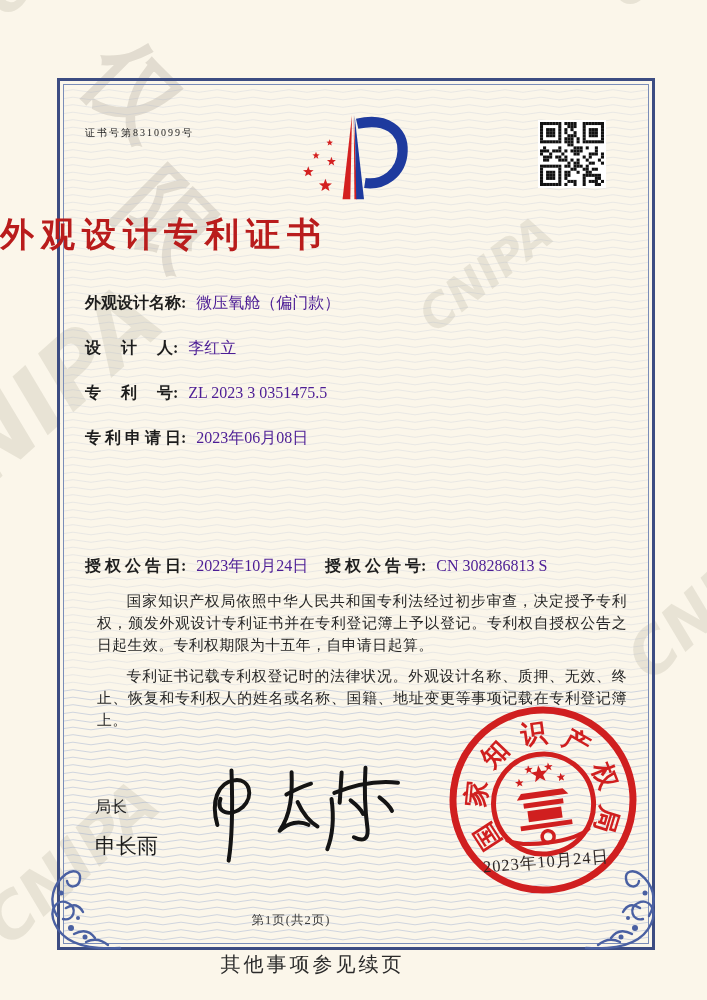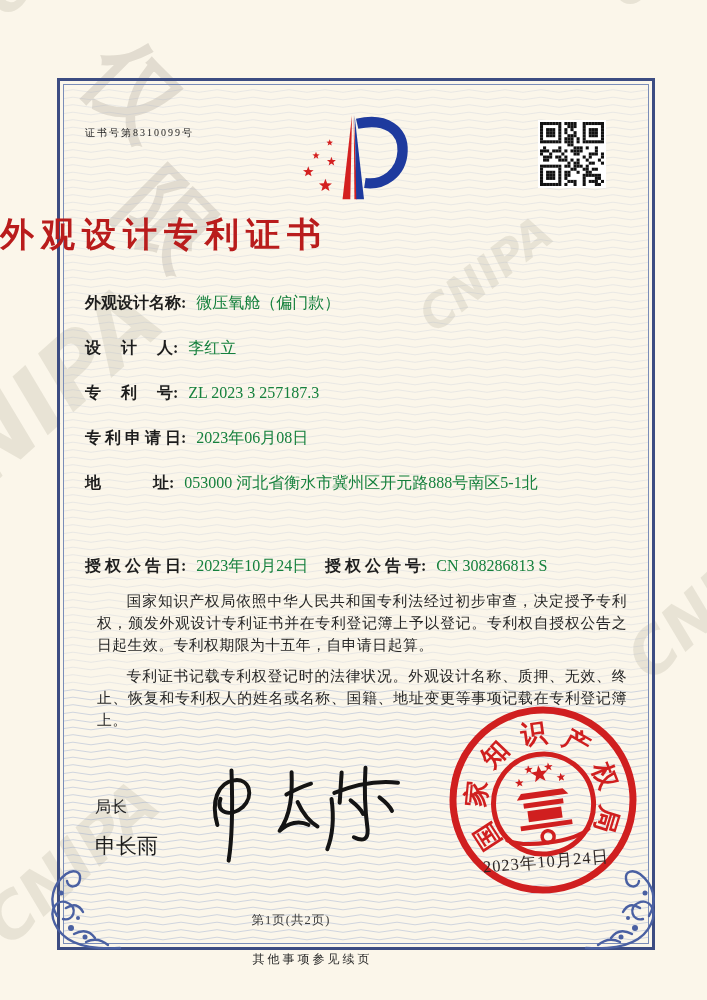--- a/index.html
+++ b/index.html
@@ -18,34 +18,34 @@
   
   .abs{position:absolute;z-index:3;}
   .cert-no{left:85px;top:126px;font-size:10px;letter-spacing:2px;color:#222;}
   .logo{left:292px;top:110px;width:120px;height:98px;}
   .qr{left:538px;top:120px;width:64px;height:64px;background:#fff;padding:2px;}
   .title{left:0;top:212px;width:561px;font-size:34px;font-weight:bold;
          letter-spacing:7px;color:#b91c1c;}
   .fields{left:85px;top:293px;width:545px;}
   .frow{position:relative;height:45px;font-size:16px;}
   .flabel{display:inline-block;color:#1d1d1d;font-weight:bold;}
-  .fvalue{color:#15803d;margin-left:6px;}
+  .fvalue{color:#4c1d95;margin-left:6px;}
   .grow{left:85px;top:556px;width:545px;font-size:16px;}
   .grant2{position:absolute;left:240px;top:0;}
   .bodytext{left:85px;top:590px;width:542px;font-size:14.8px;line-height:22px;color:#252525;
             text-align:justify;}
   .bodytext p{margin:0 0 9px 12px;text-indent:2em;letter-spacing:0.5px;}
   .sig-title{left:95px;top:797px;font-size:16px;font-family:Liberation Mono, monospace;}
   .sig-name{left:95px;top:832px;font-size:21px;font-family:"Liberation Sans","DejaVu Sans",sans-serif;}
   .signature{left:195px;top:760px;width:215px;height:105px;transform:rotate(-2deg);}
   .seal{left:443px;top:700px;width:200px;height:200px;transform:rotate(-8deg);z-index:4;}
   .seal-date{left:462px;top:851px;width:168px;text-align:center;font-size:16.5px;color:#2c2523;
              letter-spacing:1px;transform:rotate(-5deg);z-index:5;}
   .page-info{left:0;top:912px;width:582px;text-align:center;font-size:12.5px;color:#3a3a3a;letter-spacing:1px;}
-  .footer-note{left:0;top:951px;width:625px;text-align:center;font-size:12px;color:#2a2a2a;letter-spacing:3px;}
+  .footer-note{left:0;top:951px;width:625px;text-align:center;font-size:20px;color:#2a2a2a;letter-spacing:3px;}
   .flourish{position:absolute;z-index:4;}
 </style>
 </head>
 <body>
 
 <div class="page">
 
   <div class="wm wm-cnipa" style="left:-28px;top:-18px;font-size:54px;transform:rotate(-42deg);">CNIPA</div>
   <div class="wm wm-cnipa" style="left:594px;top:-26px;font-size:54px;transform:rotate(-42deg);">CNIPA</div>
   <div class="wm wm-cnipa" style="left:408px;top:300px;font-size:46px;transform:rotate(-38deg);">CNIPA</div>
@@ -444,29 +444,25 @@
     <div class="frow">
       <span class="flabel">外观设计名称:</span>
       <span class="fvalue">微压氧舱（偏门款）</span>
     </div>
     <div class="frow">
       <span class="flabel">设　 计　 人:</span>
       <span class="fvalue">李红立</span>
     </div>
     <div class="frow">
       <span class="flabel">专　 利　 号:</span>
-      <span class="fvalue">ZL 2023 3 257187.3</span>
+      <span class="fvalue">ZL 2023 3 0351475.5</span>
     </div>
     <div class="frow">
       <span class="flabel">专 利 申 请 日:</span>
       <span class="fvalue">2023年06月08日</span>
-    </div>
-    <div class="frow">
-      <span class="flabel">地　　　 址:</span>
-      <span class="fvalue">053000 河北省衡水市冀州区开元路888号南区5-1北</span>
     </div>
   </div>
 
   <div class="abs grow">
     <span class="flabel">授 权 公 告 日:</span>
     <span class="fvalue">2023年10月24日</span>
     <span class="grant2">
       <span class="flabel">授 权 公 告 号:</span>
       <span class="fvalue">CN 308286813 S</span>
     </span>

